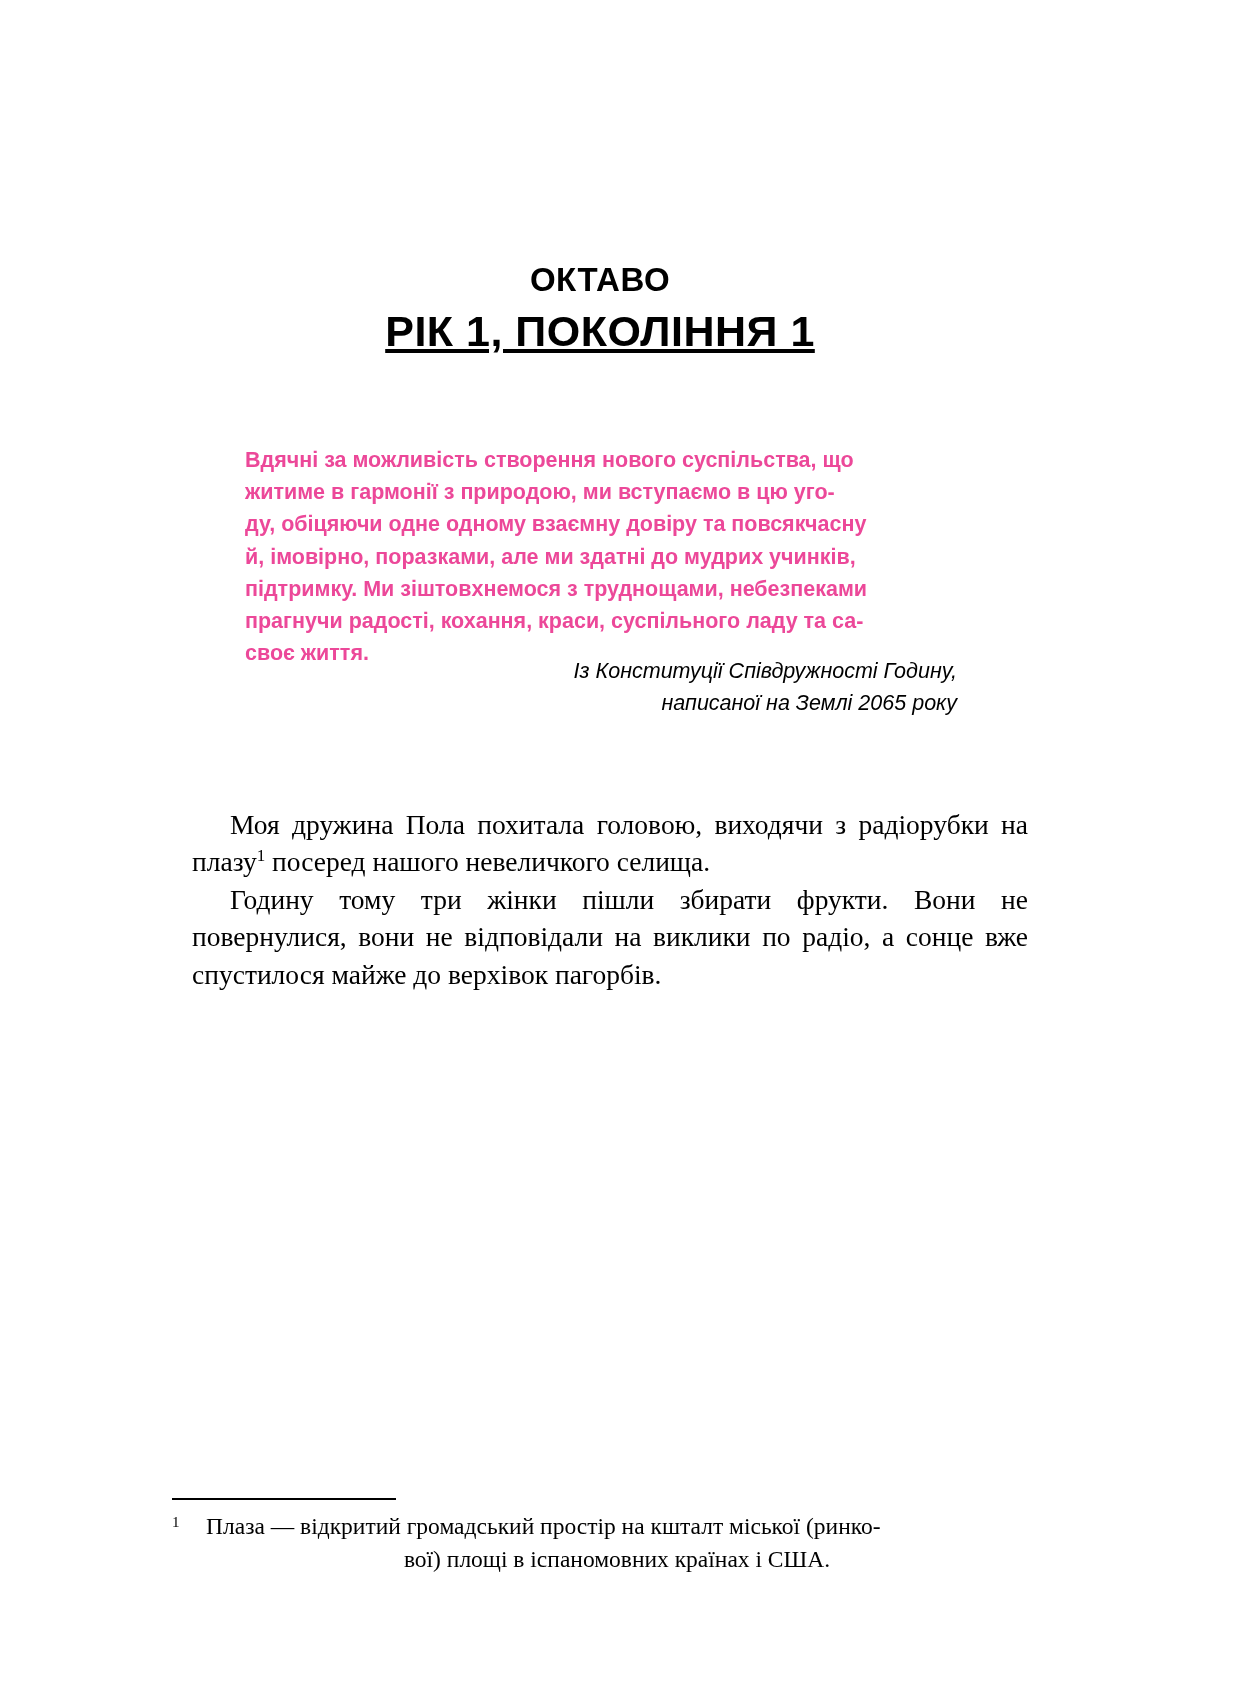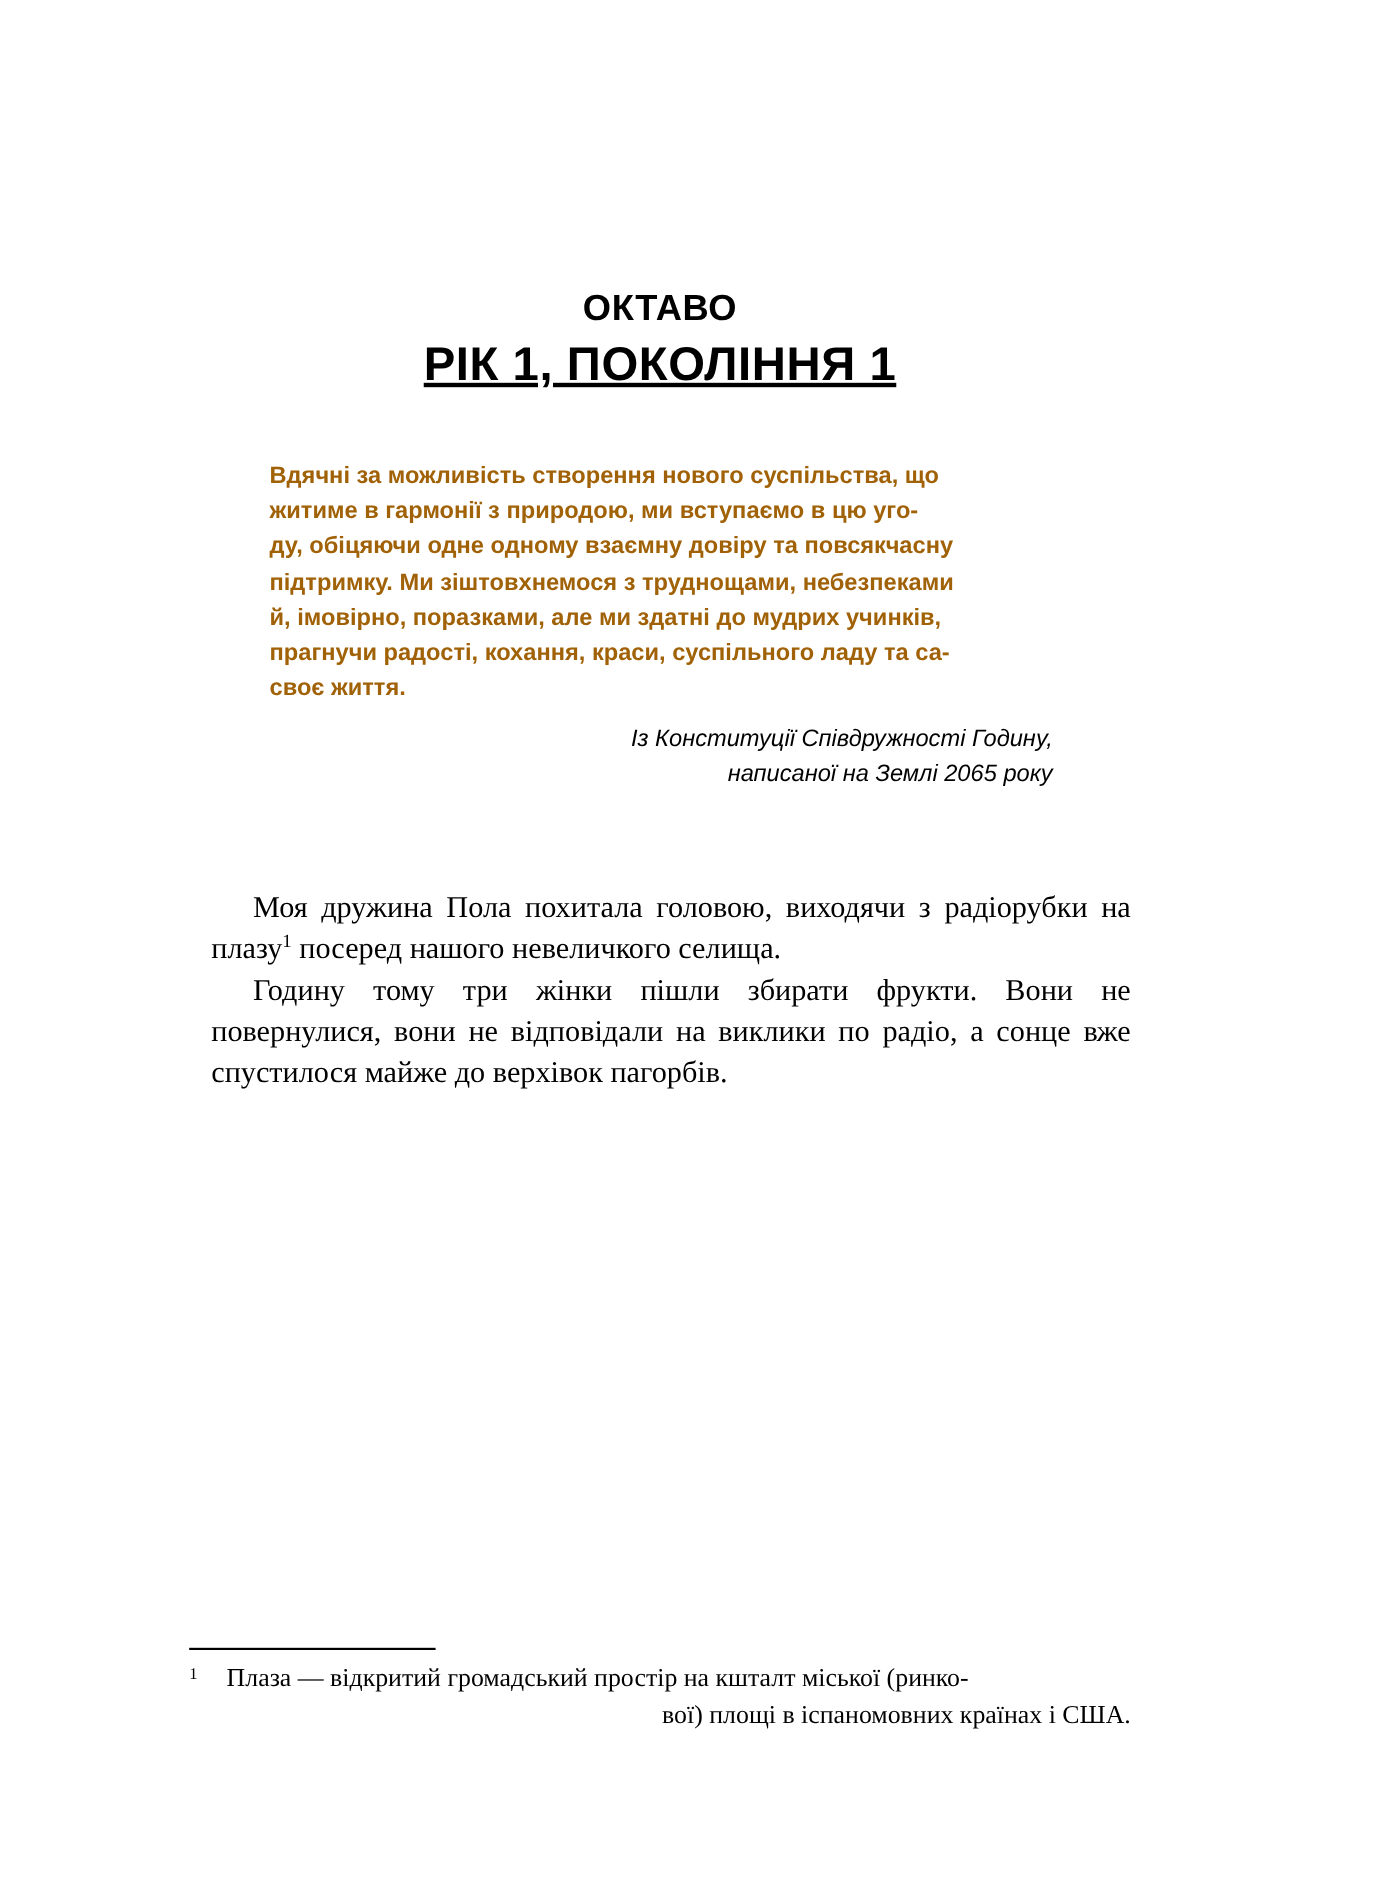--- a/index.html
+++ b/index.html
@@ -44,29 +44,29 @@
     font-size: 43px;
     line-height: 52px;
     letter-spacing: 0.5px;
     text-decoration: underline;
   }
 
   
   .epigraph {
     position: absolute;
     left: 245px;
-    top: 416px;
+    top: 444px;
     width: 712px;
     font-family: "Liberation Sans", sans-serif;
     font-weight: bold;
     font-size: 21.5px;
     line-height: 32.2px;
     text-align: justify;
     text-justify: inter-word;
-    color: #a16207;
+    color: #ec4899;
   }
   .epigraph p {
     margin: 0;
   }
   .epigraph .last-line {
     text-align: left;
   }
 
   .attribution {
     position: absolute;
@@ -133,38 +133,38 @@
     color: #000;
   }
   .footnote .marker {
     position: absolute;
     left: 0;
     top: 0;
     font-size: 15px;
     line-height: 24px;
   }
   .footnote p { margin: 0; }
-  .footnote .last-line { text-align: right; }
+  .footnote .last-line { text-align: center; }
 </style>
 </head>
 <body>
 
 <div class="page">
 
   <div class="title-block">
     <div class="title-line-1">ОКТАВО</div>
     <div class="title-line-2">РІК 1, ПОКОЛІННЯ 1</div>
   </div>
 
   <div class="epigraph">
     <p>Вдячні за можливість створення нового суспільства, що</p>
     <p>житиме в гармонії з природою, ми вступаємо в цю уго-</p>
     <p>ду, обіцяючи одне одному взаємну довіру та повсякчасну</p>
+    <p>й, імовірно, поразками, але ми здатні до мудрих учинків,</p>
     <p>підтримку. Ми зіштовхнемося з труднощами, небезпеками</p>
-    <p>й, імовірно, поразками, але ми здатні до мудрих учинків,</p>
     <p>прагнучи радості, кохання, краси, суспільного ладу та са-</p>
     <p class="last-line">своє життя.</p>
   </div>
 
   <div class="attribution">
     <div>Із Конституції Співдружності Годину,</div>
     <div>написаної на Землі 2065 року</div>
   </div>
 
   <div class="body-text">

